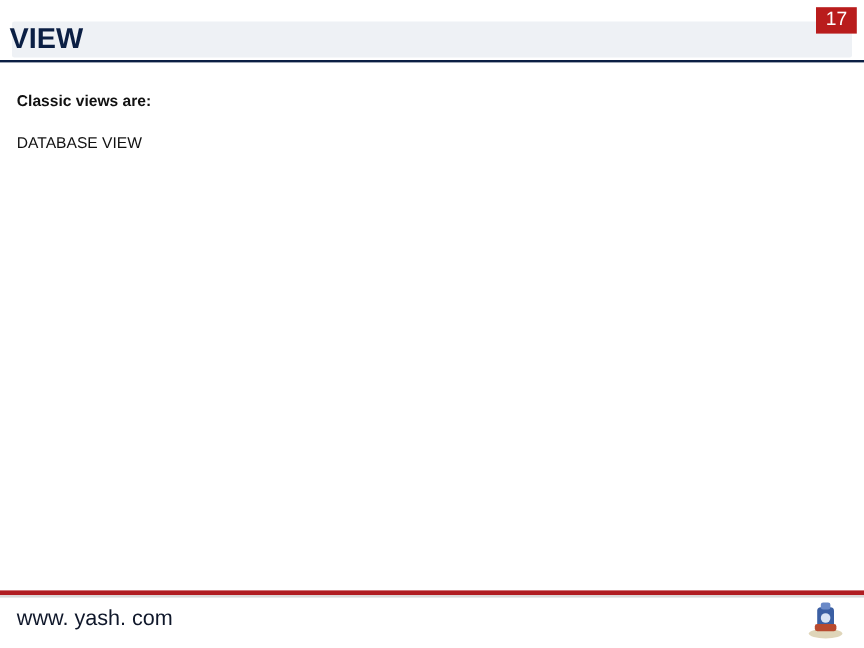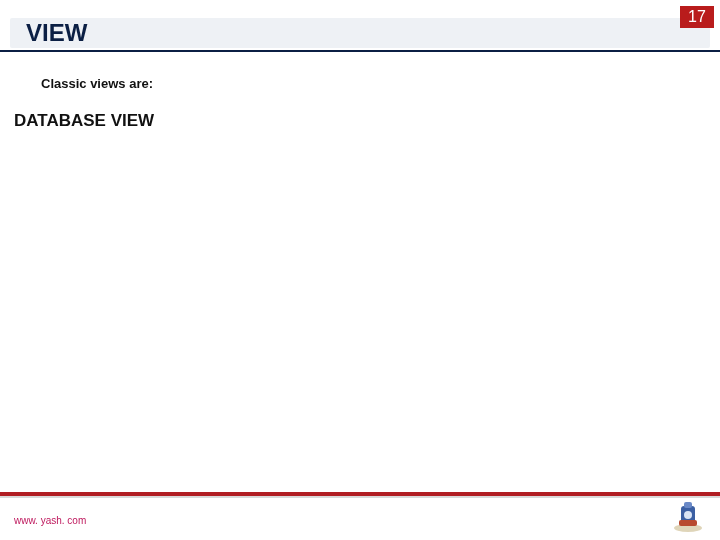--- a/index.html
+++ b/index.html
@@ -32,21 +32,21 @@
       right: 0;
       top: 50px;
       height: 2px;
       background: #0b1f44;
     }
     .title {
       position: relative;
       font-size: 24px;
       font-weight: bold;
       color: #0b1f44;
-      margin-left: 26px;
+      margin-left: 8px;
       margin-top: 12px;
       z-index: 2;
     }
     .page-badge {
       position: absolute;
       top: 6px;
       right: 6px;
       width: 34px;
       height: 22px;
       background: #b91c1c;
@@ -64,25 +64,24 @@
       font-size: 13px;
       font-weight: bold;
       color: #111111;
       margin-bottom: 22px;
     }
     .list-heading {
       font-size: 13px;
       font-weight: bold;
       color: #111111;
       margin-bottom: 20px;
-      margin-left: 27px;
     }
     .list-item {
-      font-size: 17px;
-      font-weight: bold;
+      font-size: 13px;
+      font-weight: normal;
       color: #111111;
       margin-bottom: 20px;
     }
     .footer {
       position: absolute;
       left: 0;
       right: 0;
       bottom: 0;
       height: 48px;
     }
@@ -99,22 +98,22 @@
       left: 0;
       right: 0;
       top: 4px;
       height: 2px;
       background: #d9d9d9;
     }
     .footer-text {
       position: absolute;
       left: 14px;
       bottom: 14px;
-      font-size: 10px;
-      color: #be185d;
+      font-size: 18px;
+      color: #0f172a;
     }
     .footer-logo {
       position: absolute;
       right: 14px;
       bottom: 6px;
       width: 36px;
       height: 36px;
       display: flex;
       align-items: center;
       justify-content: center;

